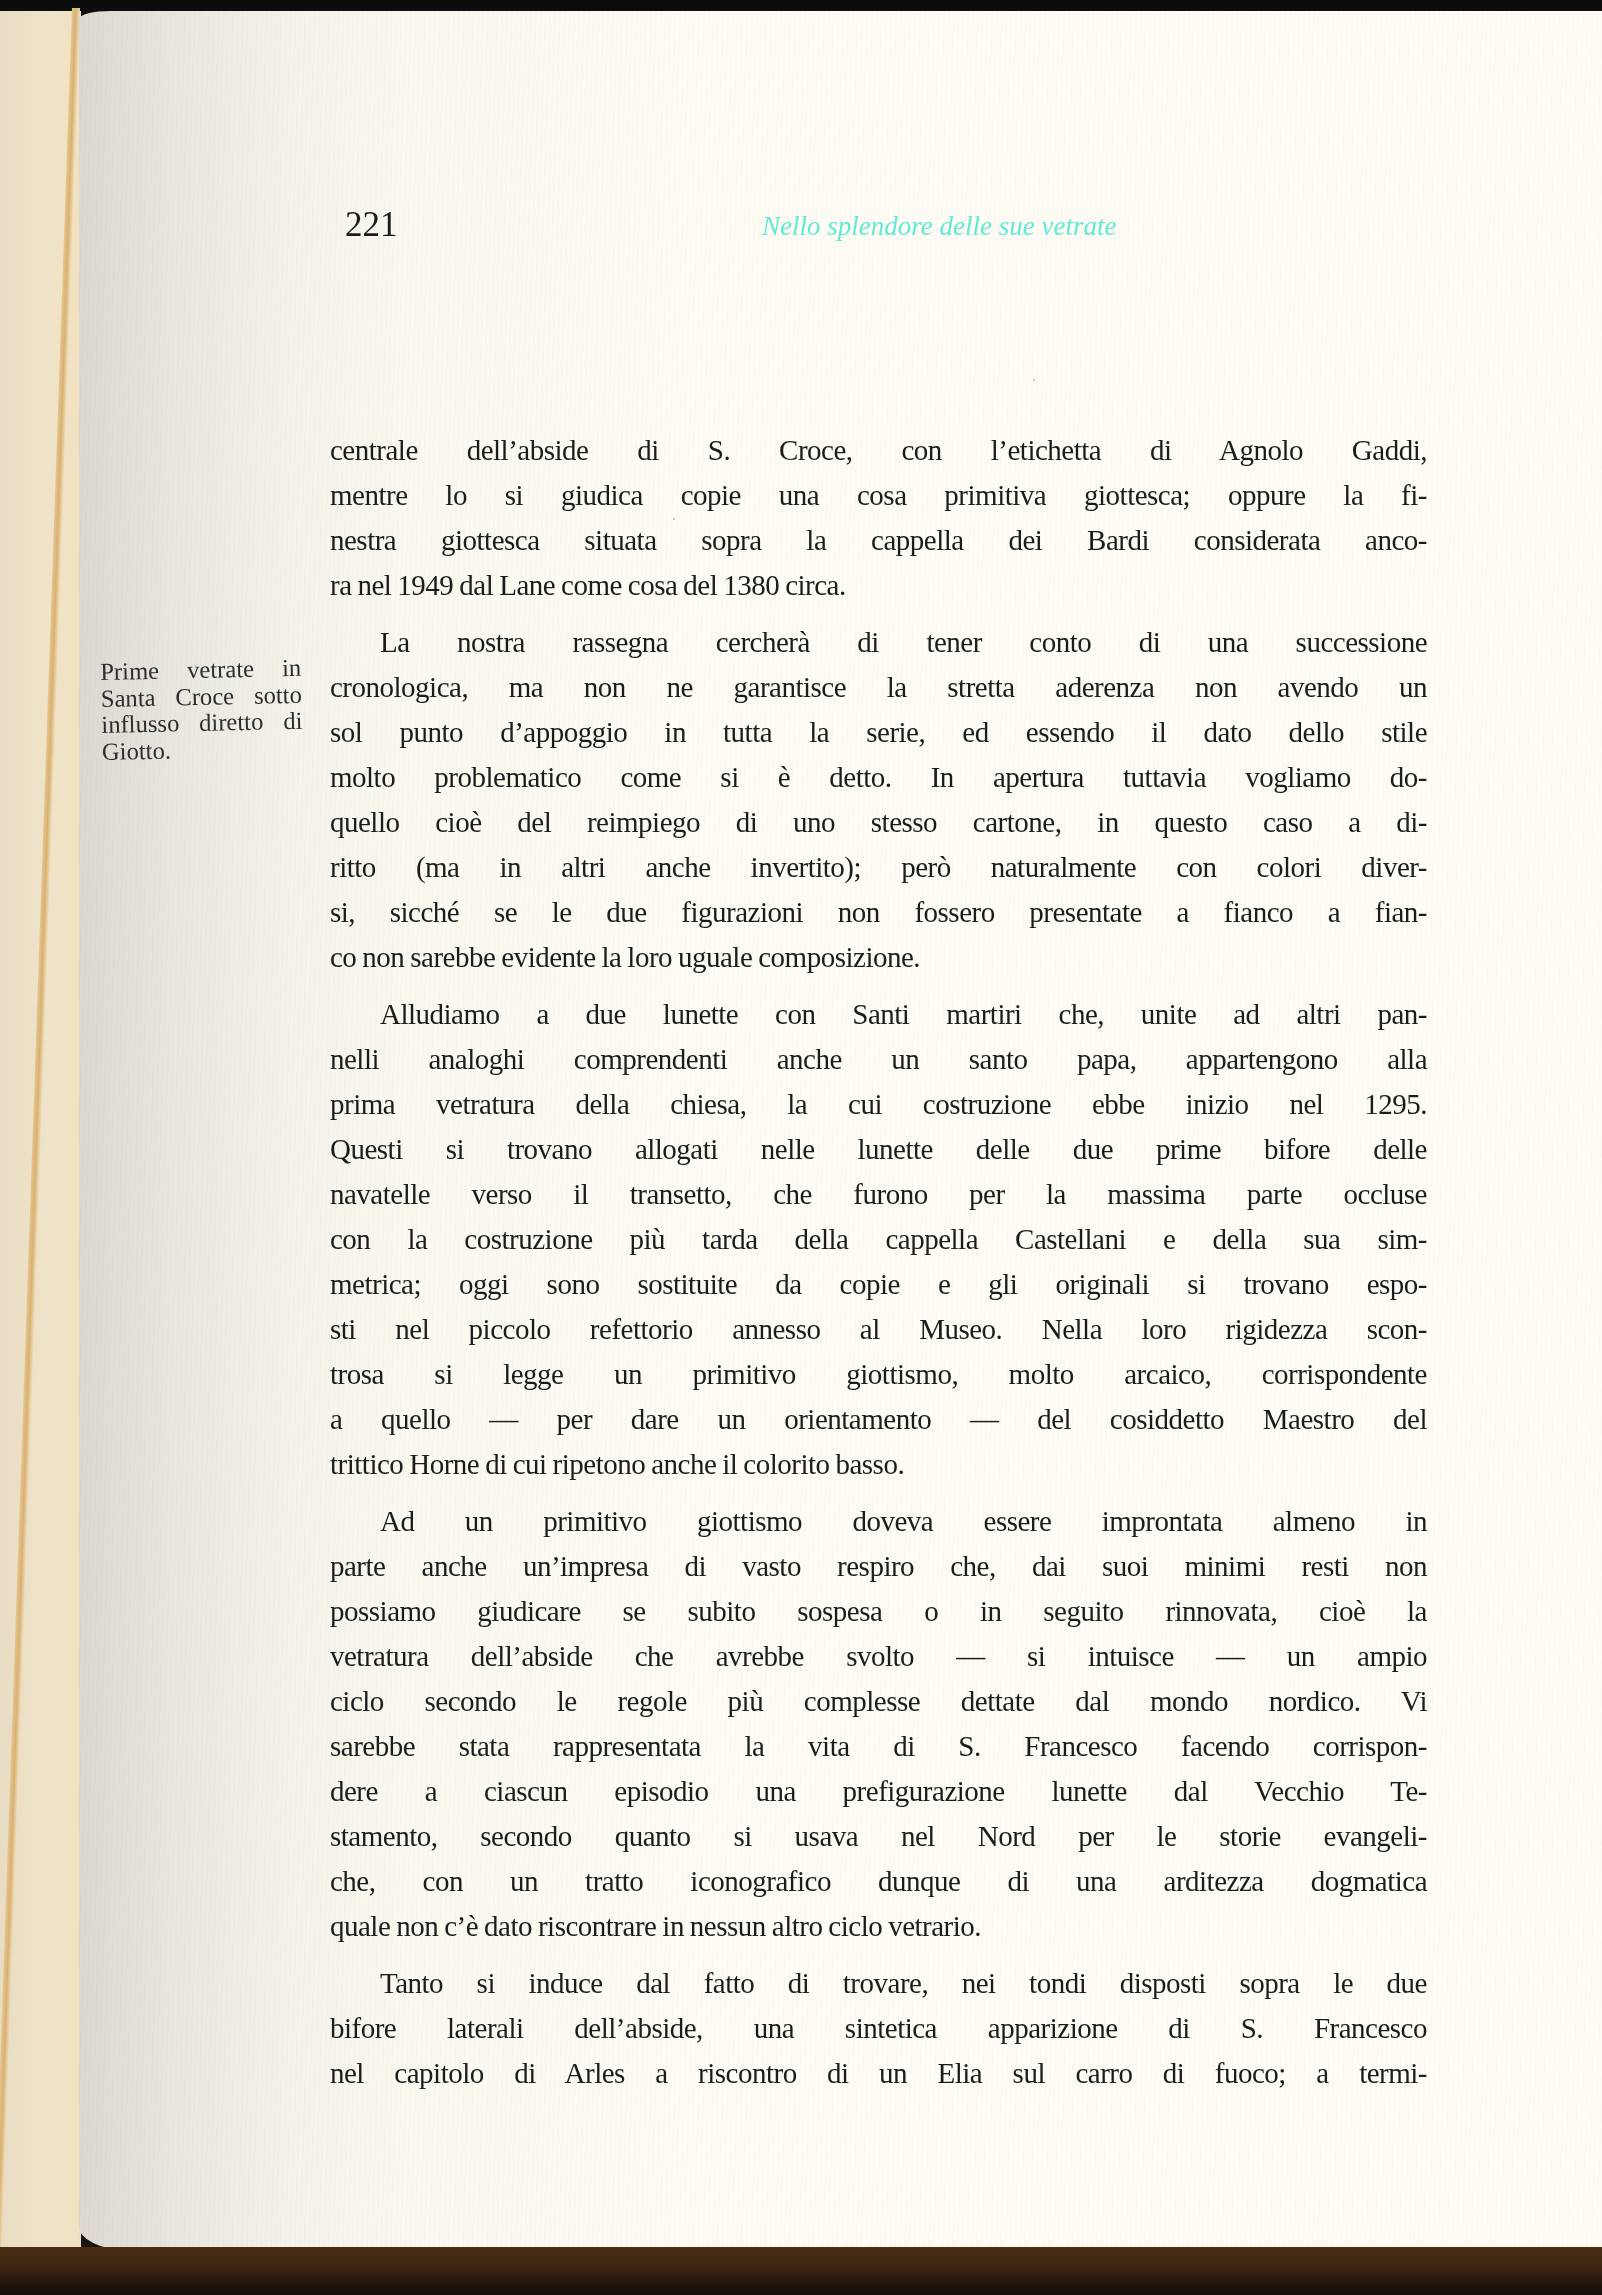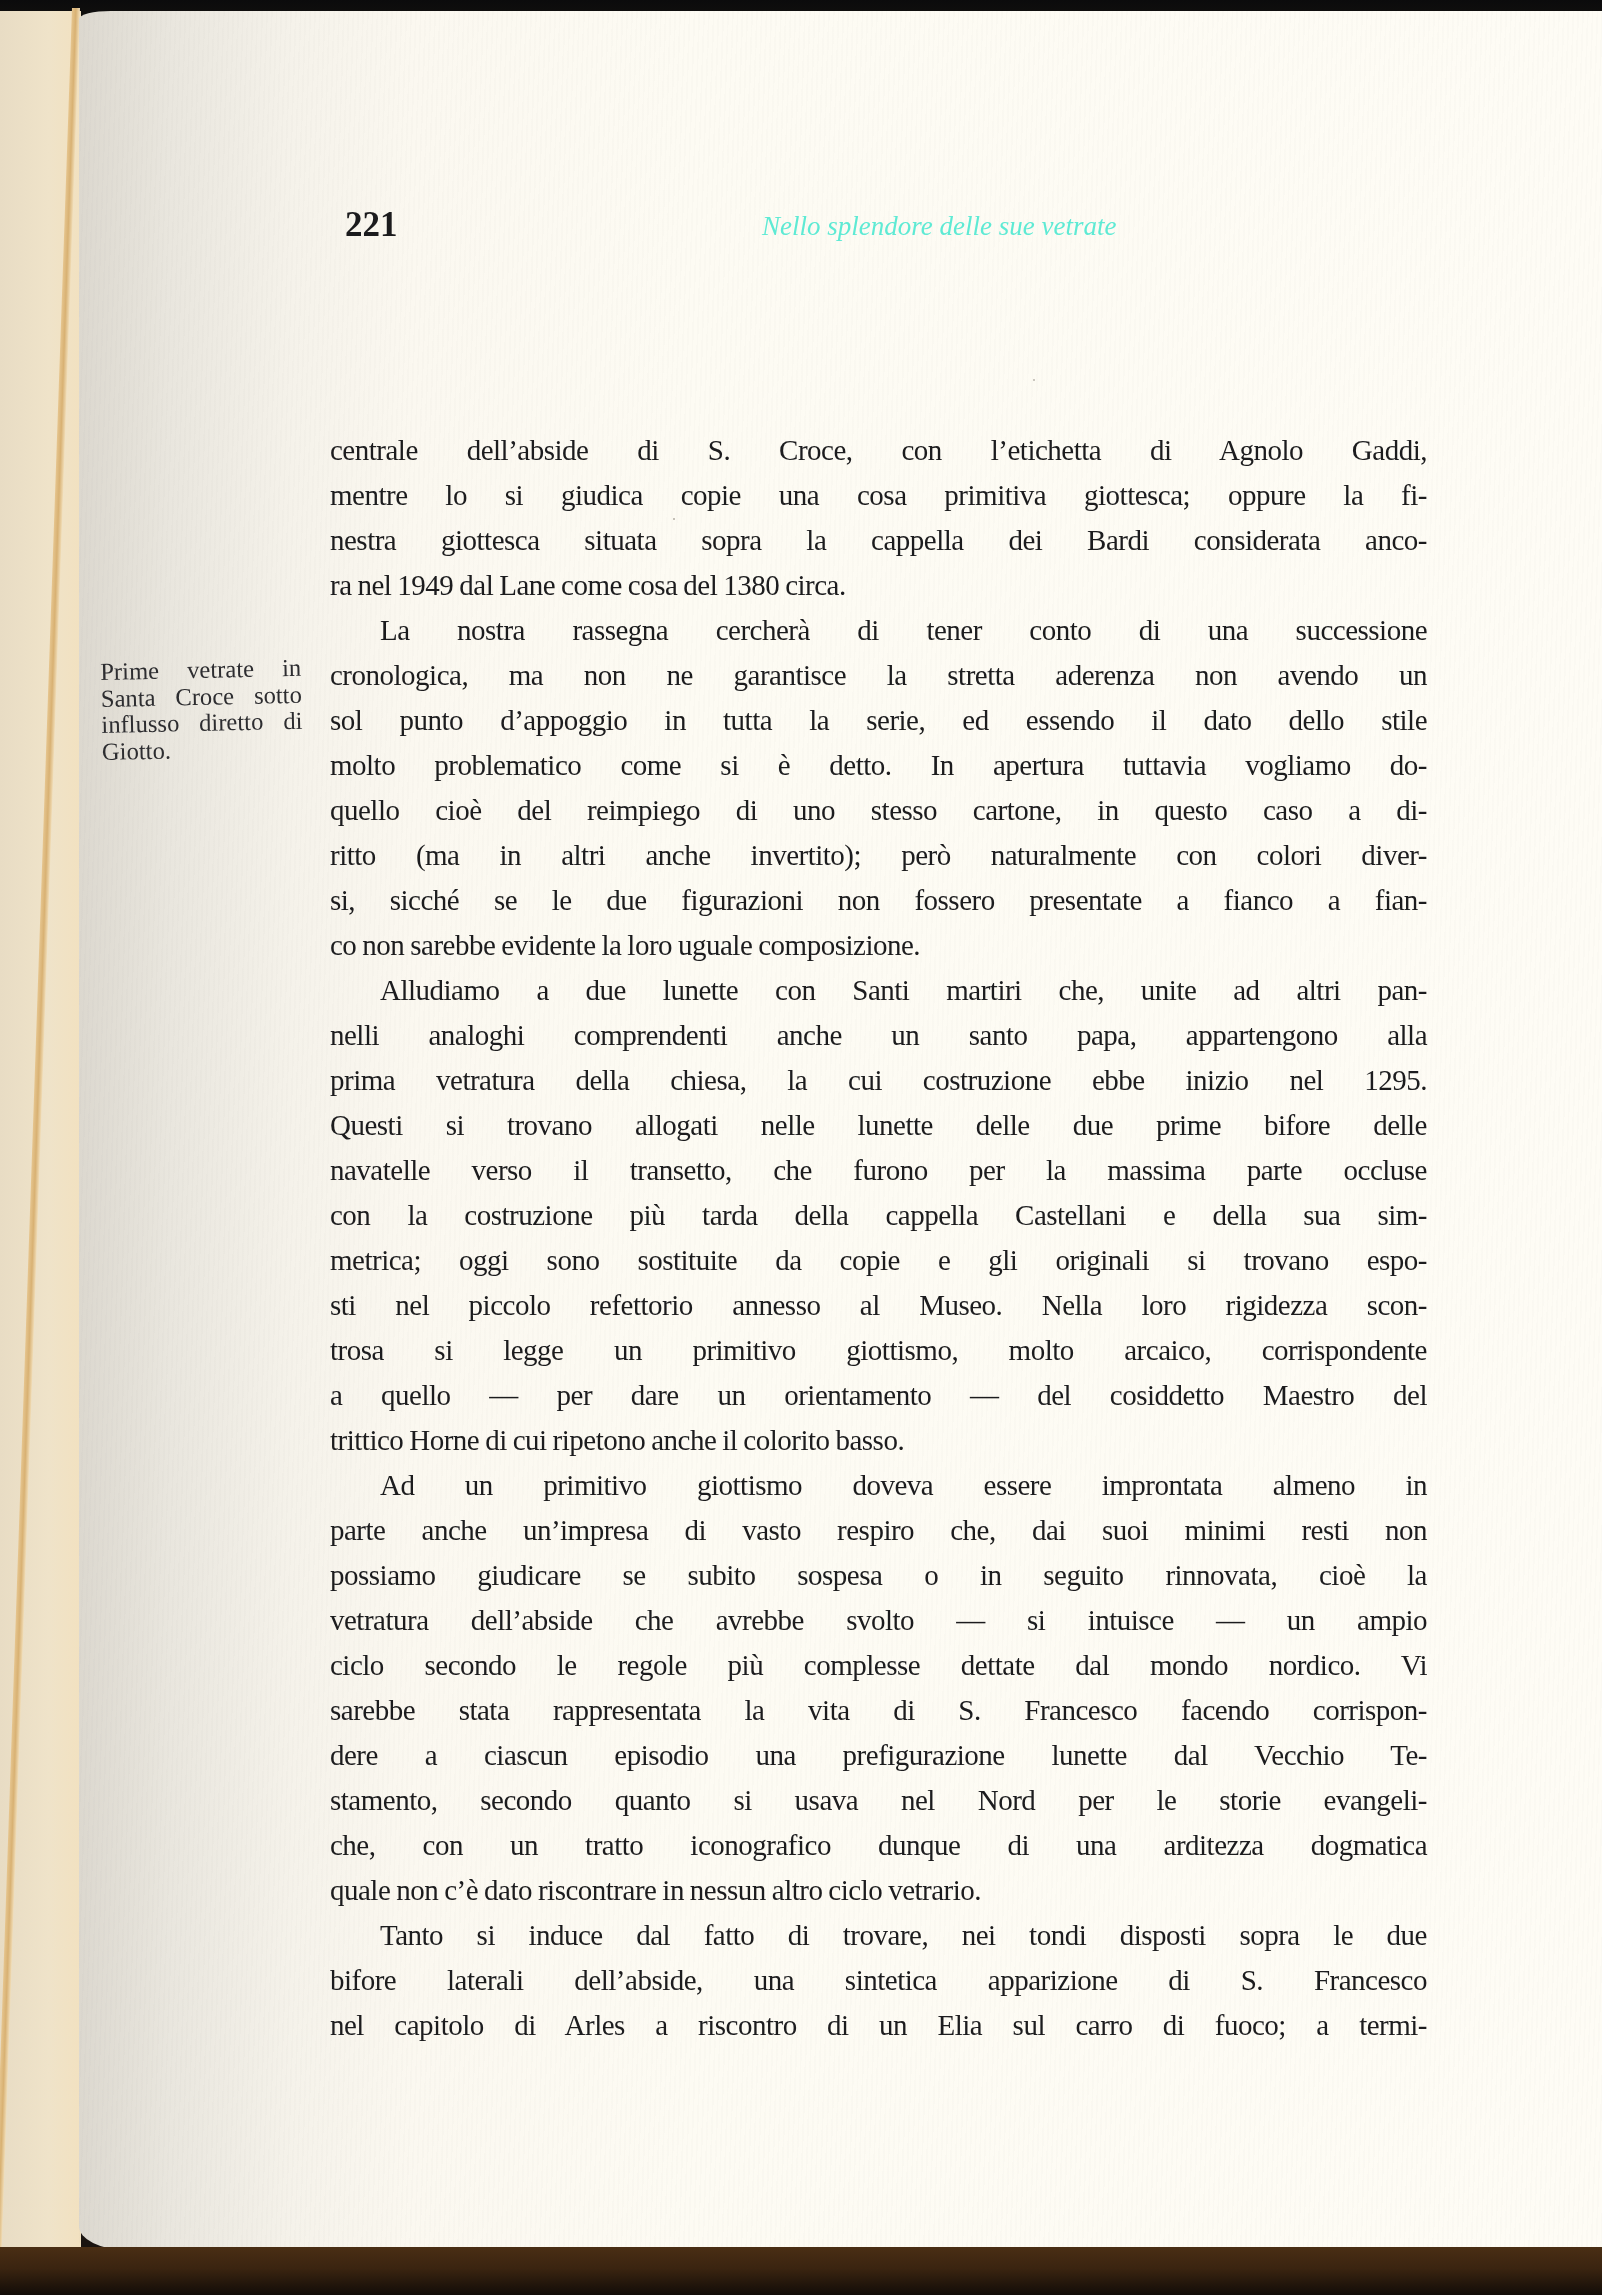--- a/index.html
+++ b/index.html
@@ -34,21 +34,21 @@
       border-top-left-radius: 32px 8px;
       border-bottom-left-radius: 48px 24px;
     }
     .page::after {
       content: ""; position: absolute; inset: 0;
       background-image: repeating-linear-gradient(92deg, rgba(0,0,0,0.012) 0 1.6px, rgba(255,255,255,0) 1.6px 4.8px);
       pointer-events: none;
     }
     .header-number {
       position: absolute; left: 345px; top: 205px;
-      font-size: 35px; font-weight: bold; color: #1b1b1d;
+      font-size: 35px; font-weight: normal; color: #1b1b1d;
       letter-spacing: 0px;
     }
     .header-title {
       position: absolute; left: 762px; top: 211px;
       font-size: 27px; font-style: italic; color: #5eead4;
     }
     .margin-note {
       position: absolute; left: 100px; top: 659px; width: 201px;
       font-family: "Liberation Serif", "DejaVu Serif", serif;
       font-size: 24.6px; line-height: 26.6px; color: #2d2d30;
@@ -63,21 +63,21 @@
       position: absolute; left: 330px; top: 428px; width: 1097px;
       font-size: 29px; line-height: 45px; color: #1c1c1e;
       letter-spacing: -0.5px; word-spacing: -0.8px;
     }
     .body-text .line {
       display: block; white-space: nowrap;
       text-align: justify; text-align-last: justify;
       height: 45px; overflow: visible;
     }
     .body-text .line.last { text-align-last: left; }
-    .body-text .line.indent { padding-left: 50px; }
+    .body-text .line.indent { padding-left: 50px; margin-top: 12px; }
     .show-through {
       position: absolute; color: rgba(120,135,160,0.13);
       font-size: 24px; transform: scaleX(-1); filter: blur(1px);
       white-space: nowrap;
     }
     .dust { position: absolute; width: 2.4px; height: 2.4px; border-radius: 50%; background: rgba(60,50,40,0.35); }
   </style>
 </head>
 <body>
 

